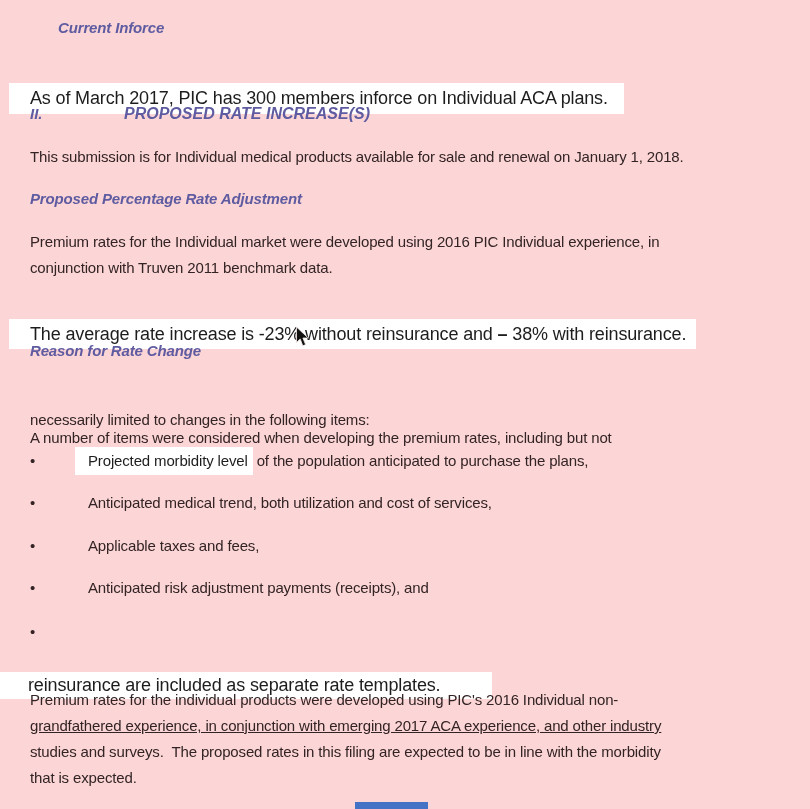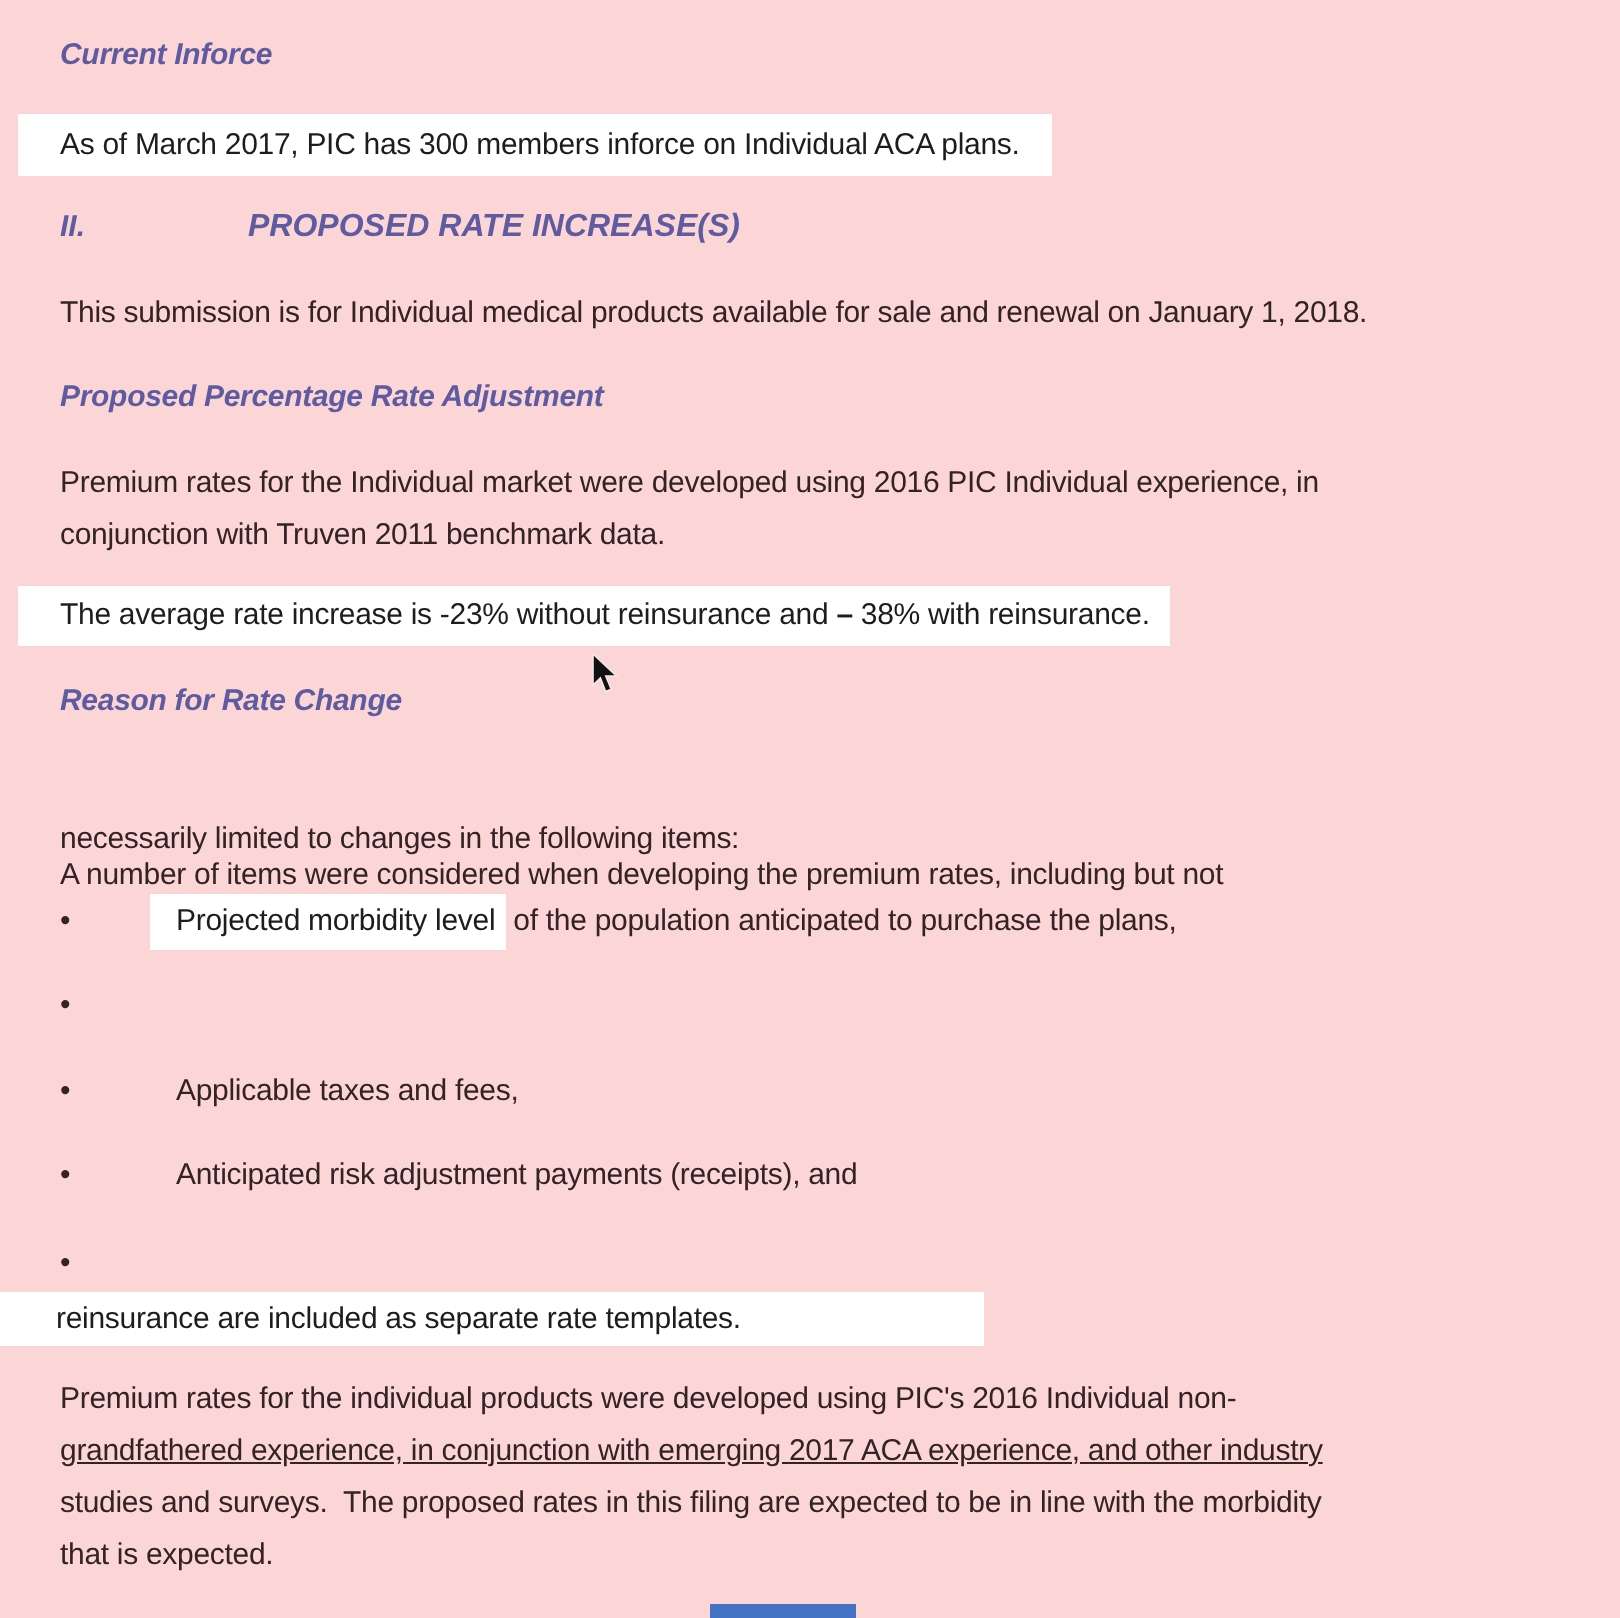--- a/index.html
+++ b/index.html
@@ -20,38 +20,38 @@
   .line{
     position:absolute;left:30px;
     font-size:15px;line-height:26px;letter-spacing:-0.15px;
     white-space:pre;color:var(--body);
   }
   .heading{
     color:var(--head);font-weight:bold;font-style:italic;
   }
   .hlbox{
     position:absolute;background:var(--hl);white-space:pre;
-    font-size:15px;letter-spacing:-0.15px;color:var(--ink);
+    font-size:18px;letter-spacing:-0.15px;color:var(--ink);margin-top:26px;
   }
   .row{position:absolute;left:0;top:0;width:810px;height:28px;}
   .bullet{position:absolute;left:30px;line-height:28px;font-size:15px;color:var(--body);}
   .btext{position:absolute;left:88px;line-height:28px;font-size:15px;letter-spacing:-0.15px;white-space:pre;color:var(--body);}
   .btext-hl{left:75px;}
   .hlspan{
     display:inline-block;background:var(--hl);line-height:28px;
     padding:0 5px 0 13px;color:var(--ink);
   }
   .bold{font-weight:bold;}
   #cursor{position:absolute;left:295px;top:326px;width:15px;height:22px;}
   #partial-bottom{position:absolute;left:355px;top:802px;width:73px;height:7px;background:var(--accent);}
 </style>
 </head>
 <body>
 
-<div class="line heading" style="top:15px;">Current Inforce</div>
+<div class="line heading" style="top:15px;margin-left:28px;">Current Inforce</div>
 
 <div class="hlbox" style="left:9px;top:57px;line-height:31px;padding:0 16px 0 21px;">As of March 2017, PIC has 300 members inforce on Individual ACA plans.</div>
 
 <div class="row" style="top:101px;height:26px;">
   <span class="heading" style="position:absolute;left:30px;line-height:26px;font-size:15px;">II.</span>
   <span class="heading" style="position:absolute;left:104px;line-height:26px;font-size:16px;margin-left:20px;">PROPOSED RATE INCREASE(S)</span>
 </div>
 
 <div class="line" style="top:144px;">This submission is for Individual medical products available for sale and renewal on January 1, 2018.</div>
 
@@ -67,20 +67,21 @@
 <div class="line" style="top:381px;margin-top:44px;">A number of items were considered when developing the premium rates, including but not</div>
 <div class="line" style="top:407px;">necessarily limited to changes in the following items:</div>
 
 <div class="row" style="top:447px;">
   <span class="bullet">•</span>
   <span class="btext btext-hl"><span class="hlspan">Projected morbidity level</span><span> of the population anticipated to purchase the plans,</span></span>
 </div>
 
 <div class="row" style="top:489px;">
   <span class="bullet">•</span>
+  <span class="btext">Anticipated medical trend, both utilization and cost of services,</span>
 </div>
 
 <div class="row" style="top:532px;">
   <span class="bullet">•</span>
   <span class="btext">Applicable taxes and fees,</span>
 </div>
 
 <div class="row" style="top:574px;">
   <span class="bullet">•</span>
   <span class="btext">Anticipated risk adjustment payments (receipts), and</span>

